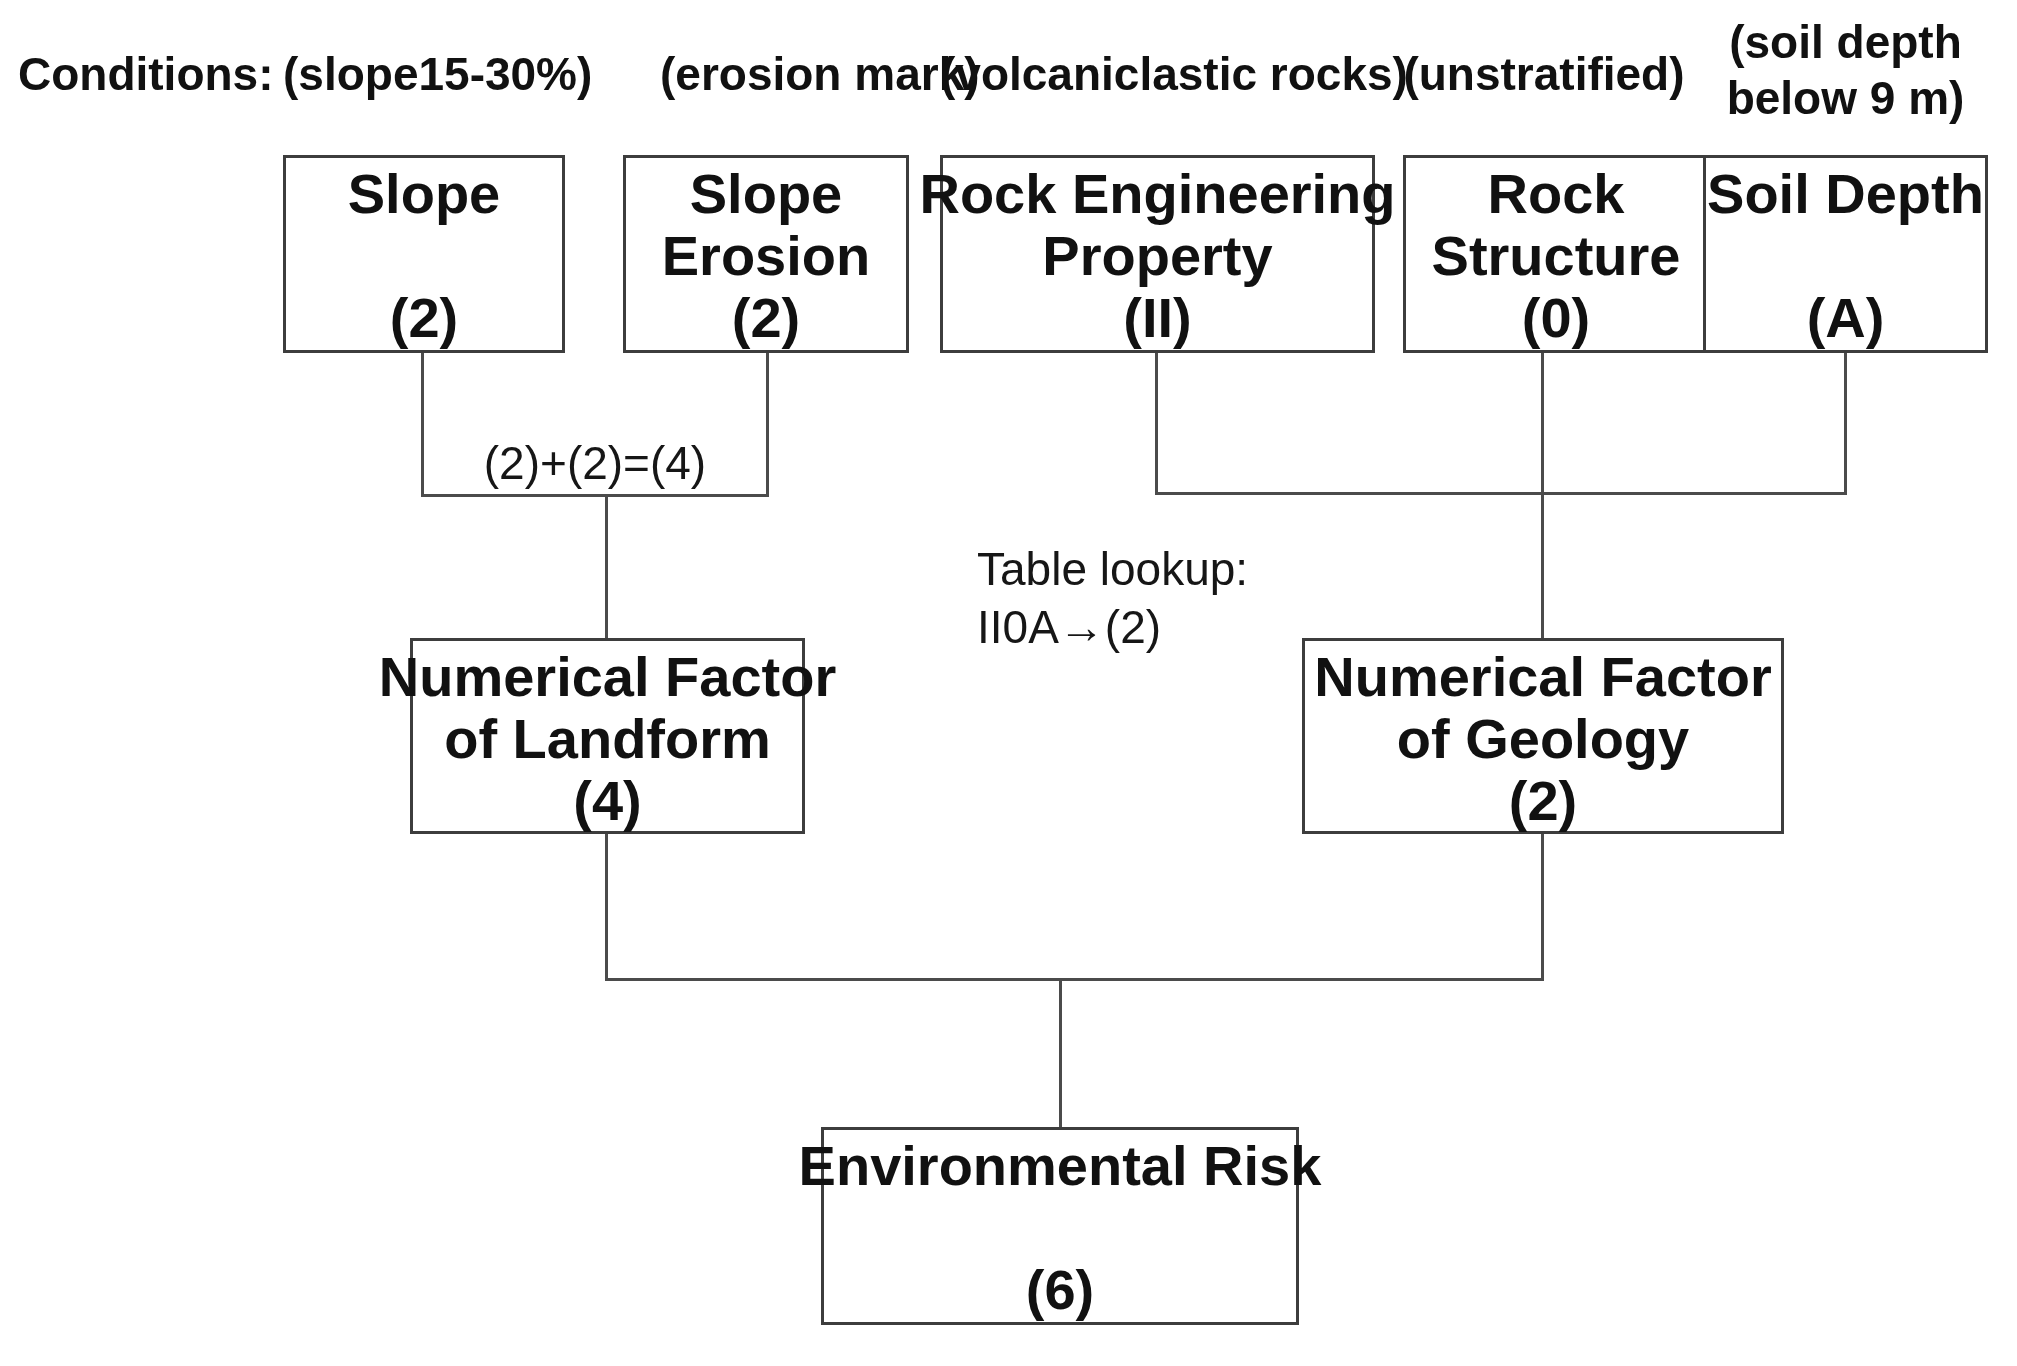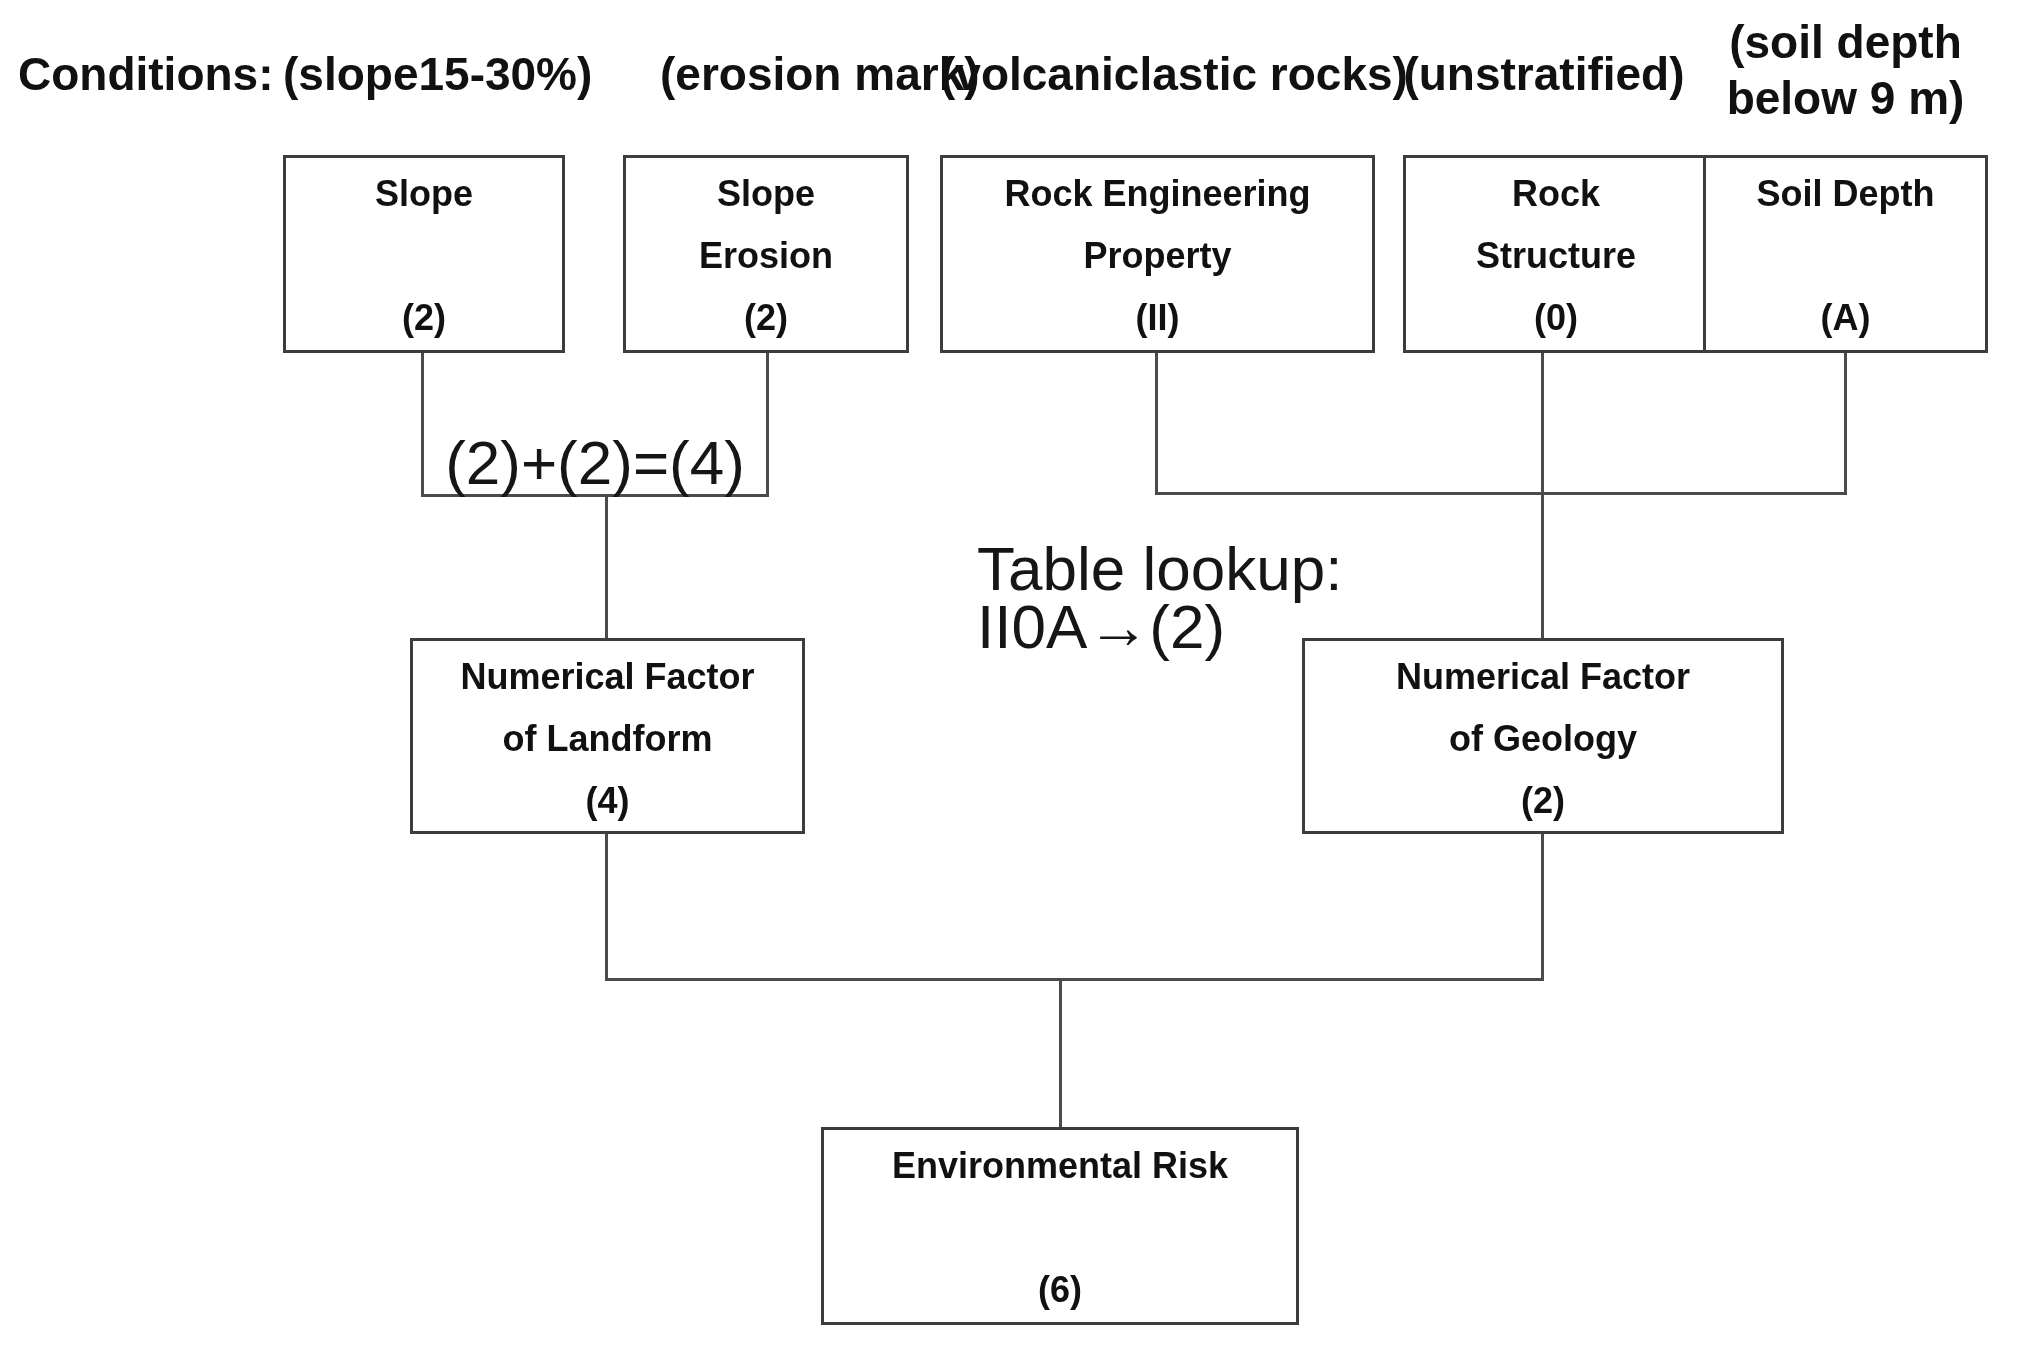--- a/index.html
+++ b/index.html
@@ -20,40 +20,40 @@
     box-sizing: border-box;
     display: flex;
     flex-direction: column;
     align-items: center;
     padding-top: 5px;
   }
   .fbox .bline {
     height: 62px;
     line-height: 62px;
     font-weight: bold;
-    font-size: 36px;
+    font-size: 56px;
     text-align: center;
     white-space: nowrap;
   }
   
   .wire { position: absolute; background: #4b4b4b; }
   
   .toplabel {
     position: absolute;
     font-weight: bold;
     font-size: 46px;
     line-height: 56px;
     text-align: center;
     white-space: nowrap;
   }
   .toplabel.leftalign { text-align: left; }
   
   .oplabel {
     position: absolute;
-    font-size: 62px;
+    font-size: 46px;
     line-height: 58px;
     font-weight: normal;
     text-align: center;
     white-space: nowrap;
     color: #161616;
   }
   .oplabel.leftalign { text-align: left; }
 
   
   

